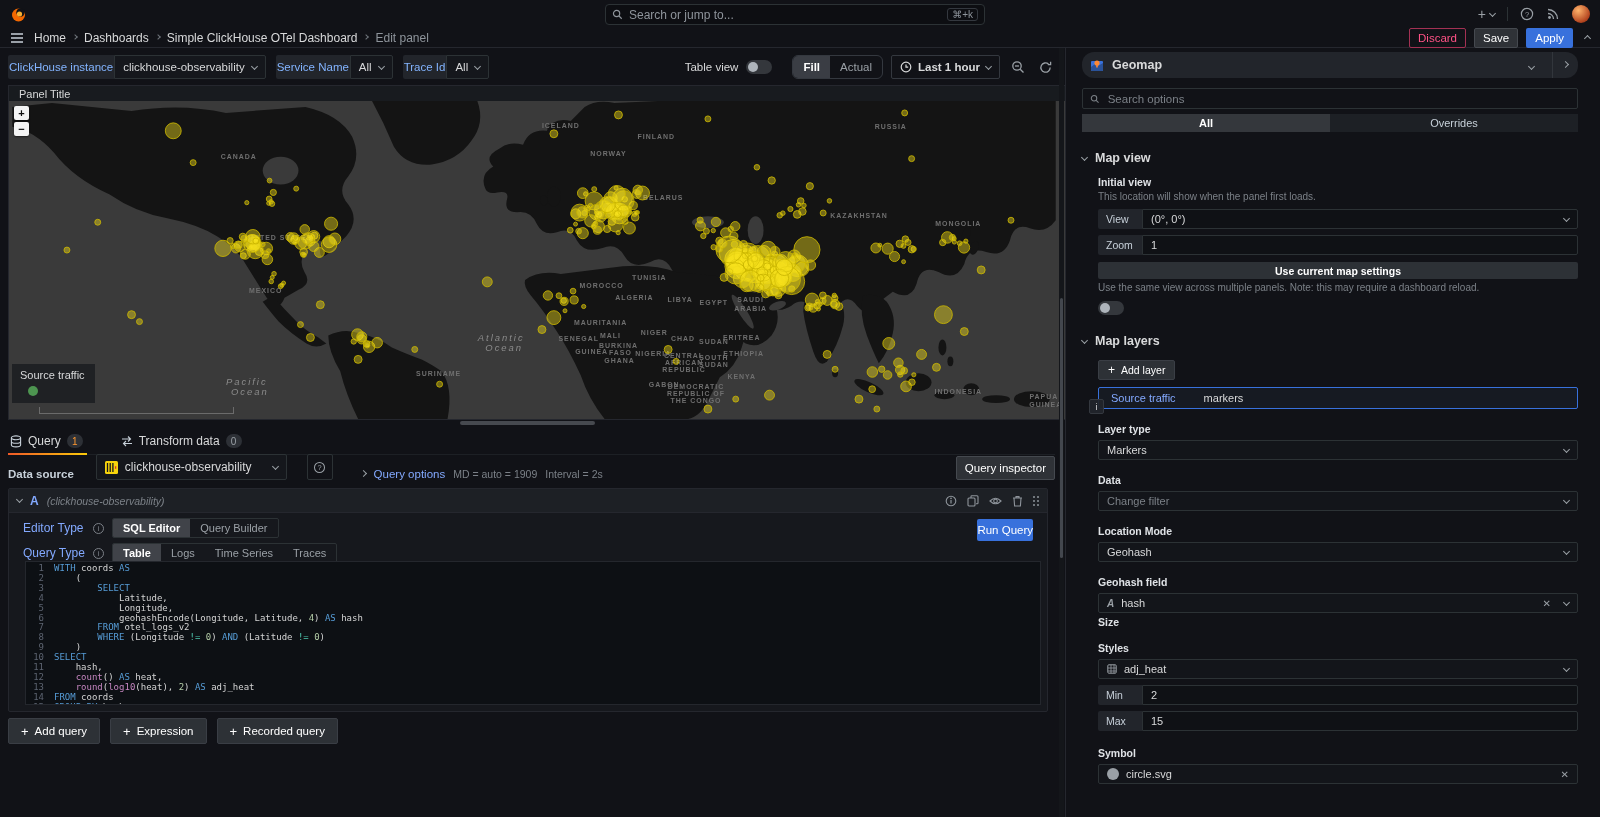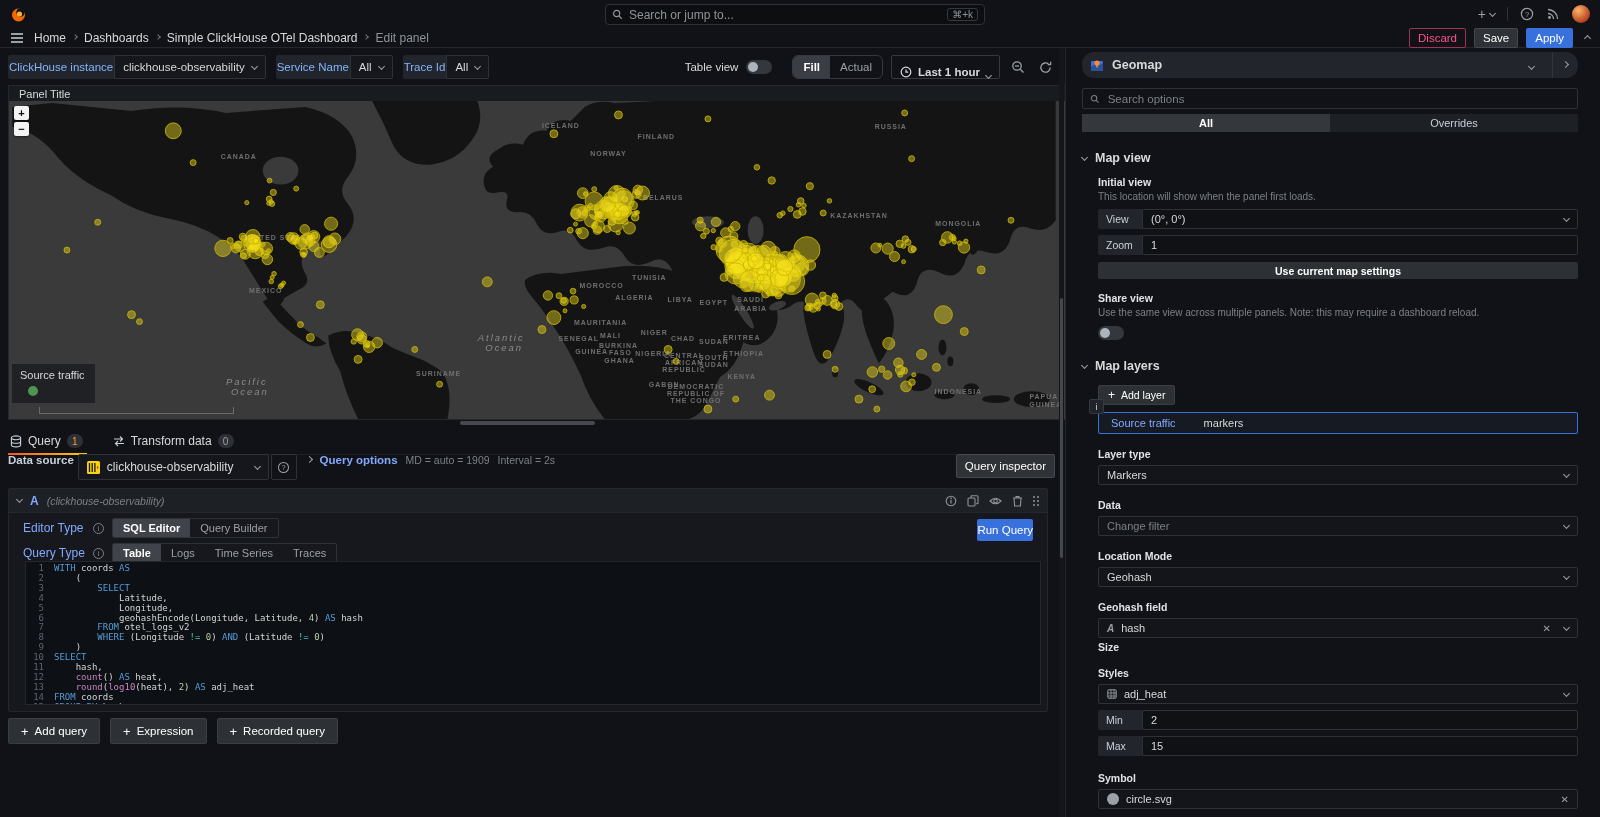--- a/index.html
+++ b/index.html
@@ -33,49 +33,49 @@
   #vars-row{position:absolute;left:8px;top:6px;right:4px;height:26px;display:flex;align-items:center;gap:10px}
   .var-group{display:flex;align-items:stretch;height:24px}
   .var-label{background:#22252b;color:#83b4ff;display:flex;align-items:center;padding:0 1px;font-size:11.5px;border-radius:2px 0 0 2px}
   .var-value{background:#15171c;border:1px solid #2c3235;color:#d8d9da;display:flex;align-items:center;gap:7px;padding:0 8px;font-size:11.5px;border-radius:0 2px 2px 0}
   .ptool{margin-left:auto;display:flex;align-items:center;gap:8px}
   .toggle{width:26px;height:14px;border-radius:8px;background:#34373c;position:relative}
   .toggle .knob{position:absolute;left:2px;top:2px;width:10px;height:10px;border-radius:50%;background:#aeb4bb}
   .seg-box{display:flex;border:1px solid #34383f;border-radius:6px;overflow:hidden;height:24px}
   .seg-box .sg{display:flex;align-items:center;padding:0 10px;font-size:11.5px;color:#9aa0a6}
   .seg-box .sg.on{background:#3a3d44;color:#fff;font-weight:bold}
-  .timebtn{display:flex;align-items:flex-end;gap:6px;height:24px;border:1px solid #34383f;border-radius:2px;padding:0 8px;color:#d8d9da;font-weight:bold;font-size:11.5px}
+  .timebtn{display:flex;align-items:center;gap:6px;height:24px;border:1px solid #34383f;border-radius:2px;padding:0 8px;color:#d8d9da;font-weight:bold;font-size:11.5px}
   .iconbtn{display:flex;align-items:center;justify-content:center;color:#9aa0a6;height:24px;padding:0 3px}
   
   #map-panel{position:absolute;left:8px;top:37px;width:1102px;height:335px;background:#181b1f;border:1px solid #25272e}
   #map-title{height:15px;display:flex;align-items:center;padding:0 10px;font-size:11px;color:#d8d9da}
   #map-area{position:relative;width:100%;height:318px;background:#3a3a3a;overflow:hidden}
   #map-area svg{position:absolute;left:0;top:0}
   .zoombtns{position:absolute;left:5px;top:5px;width:15px;z-index:5}
   .zbtn{width:15px;height:14px;background:#f4f4f4;color:#111;border-radius:2px;font-size:11px;font-weight:bold;display:flex;align-items:center;justify-content:center;margin-bottom:2px;box-shadow:0 1px 2px rgba(0,0,0,.5)}
   #map-legend{position:absolute;left:3px;bottom:16px;background:rgba(24,27,31,.78);padding:5px 10px 7px 8px;z-index:5}
   #map-legend .lt{font-size:11px;color:#d8d9da}
   #map-legend .dot{width:10px;height:10px;border-radius:50%;background:#4d9550;margin:5px 0 0 8px}
   #scaleline{position:absolute;left:30px;bottom:5px;width:195px;height:7px;border-bottom:1.5px solid rgba(200,200,200,.35);border-left:1.5px solid rgba(200,200,200,.35);border-right:1.5px solid rgba(200,200,200,.35);z-index:4}
   #map-info{position:absolute;right:5px;bottom:5px;width:15px;height:15px;background:rgba(34,37,43,.95);border:1px solid #34383f;border-radius:2px;color:#d8d9da;font-size:9px;display:flex;align-items:center;justify-content:center;z-index:5}
   #drag-bar{position:absolute;left:460px;top:373px;width:135px;height:4px;border-radius:2px;background:#46494f}
   
-  #tabs-row{position:absolute;left:8px;top:381px;right:4px;height:26px;display:flex;align-items:flex-end;gap:24px;border-bottom:1px solid #1d2025}
+  #tabs-row{position:absolute;left:8px;top:381px;right:4px;height:26px;display:flex;align-items:flex-end;gap:32px;border-bottom:1px solid #1d2025}
   .qtab{display:flex;align-items:center;gap:6px;padding:0 4px 6px 2px;color:#d8d9da;font-size:12px;position:relative}
   .qtab .badge{height:14px;min-width:16px;padding:0 5px;border-radius:8px;background:#2d3036;font-size:10px;display:flex;align-items:center;justify-content:center}
   .qtab .badge.orange{color:#ff9830}
   .qtab .badge.gray{color:#9aa0a6}
   .qtab.active:after{content:"";position:absolute;left:0;right:0;bottom:-1px;height:2px;background:linear-gradient(90deg,#f05a28,#fbca0a)}
   
-  #ds-row{position:absolute;left:8px;top:406px;right:4px;height:26px;display:flex;align-items:flex-start;gap:2px}
+  #ds-row{position:absolute;left:8px;top:406px;right:4px;height:26px;display:flex;align-items:flex-end;gap:20px}
   #ds-row .lbl{font-size:11.5px;font-weight:bold;color:#c7d0d9;margin-right:2px}
   .ds-pick{display:flex;align-items:center;gap:7px;height:26px;background:#15171c;border:1px solid #2c3235;border-radius:2px;padding:0 8px;font-size:12px}
   .chip{width:26px;height:26px;border:1px solid #2c3235;border-radius:2px;display:flex;align-items:center;justify-content:center;color:#9aa0a6}
   .qopt{display:flex;align-items:center;gap:8px;margin-left:8px;color:#9aa0a6}
-  .qopt .blue{color:#83a9ff;font-size:11.5px;font-weight:bold}
+  .qopt .blue{color:#83a9ff;font-size:11.5px;font-weight:normal}
   .qopt .meta{font-size:10.5px;color:#7b8087}
   #qinspector{margin-left:auto}
   
   #query-card{position:absolute;left:8px;top:440px;width:1040px;height:224px;background:#16181d;border:1px solid #25272e;border-radius:2px}
   #qc-head{height:24px;display:flex;align-items:center;gap:8px;padding:0 8px;background:#1d2025;border-bottom:1px solid #25272e}
   #qc-head .ref{color:#83a9ff;font-weight:bold;font-size:12px}
   #qc-head .dsn{color:#7b8087;font-style:italic;font-size:10.5px}
   #qc-head .hicons{margin-left:auto;display:flex;align-items:center;gap:10px;color:#8e949b}
   .qc-row{display:flex;align-items:center;gap:8px;height:20px;margin:5px 14px 0}
   .inline-lbl{color:#83a9ff;font-size:12px;width:62px}
@@ -855,21 +855,20 @@
         <span class="f-input">
             <span>(0°, 0°)</span>
             <span class="chv" style="margin-left:auto;color:#9aa0a6"></span>
           </span>
       </div>
       <div class="f-row">
         <span class="f-key">Zoom</span>
         <span class="f-input">1</span>
       </div>
       <div class="wide-btn">Use current map settings</div>
-      <div class="f-label" style="margin-top:13px">Share view</div>
       <div class="f-desc" style="width:420px">Use the same view across multiple panels. Note: this may require a dashboard reload.</div>
       <div class="toggle" style="margin-top:7px">
           <span class="knob"></span>
         </div>
     </div>
 
     <div class="sb-section">
       <span class="chv"></span>
         <span>Map layers</span>
     </div>

